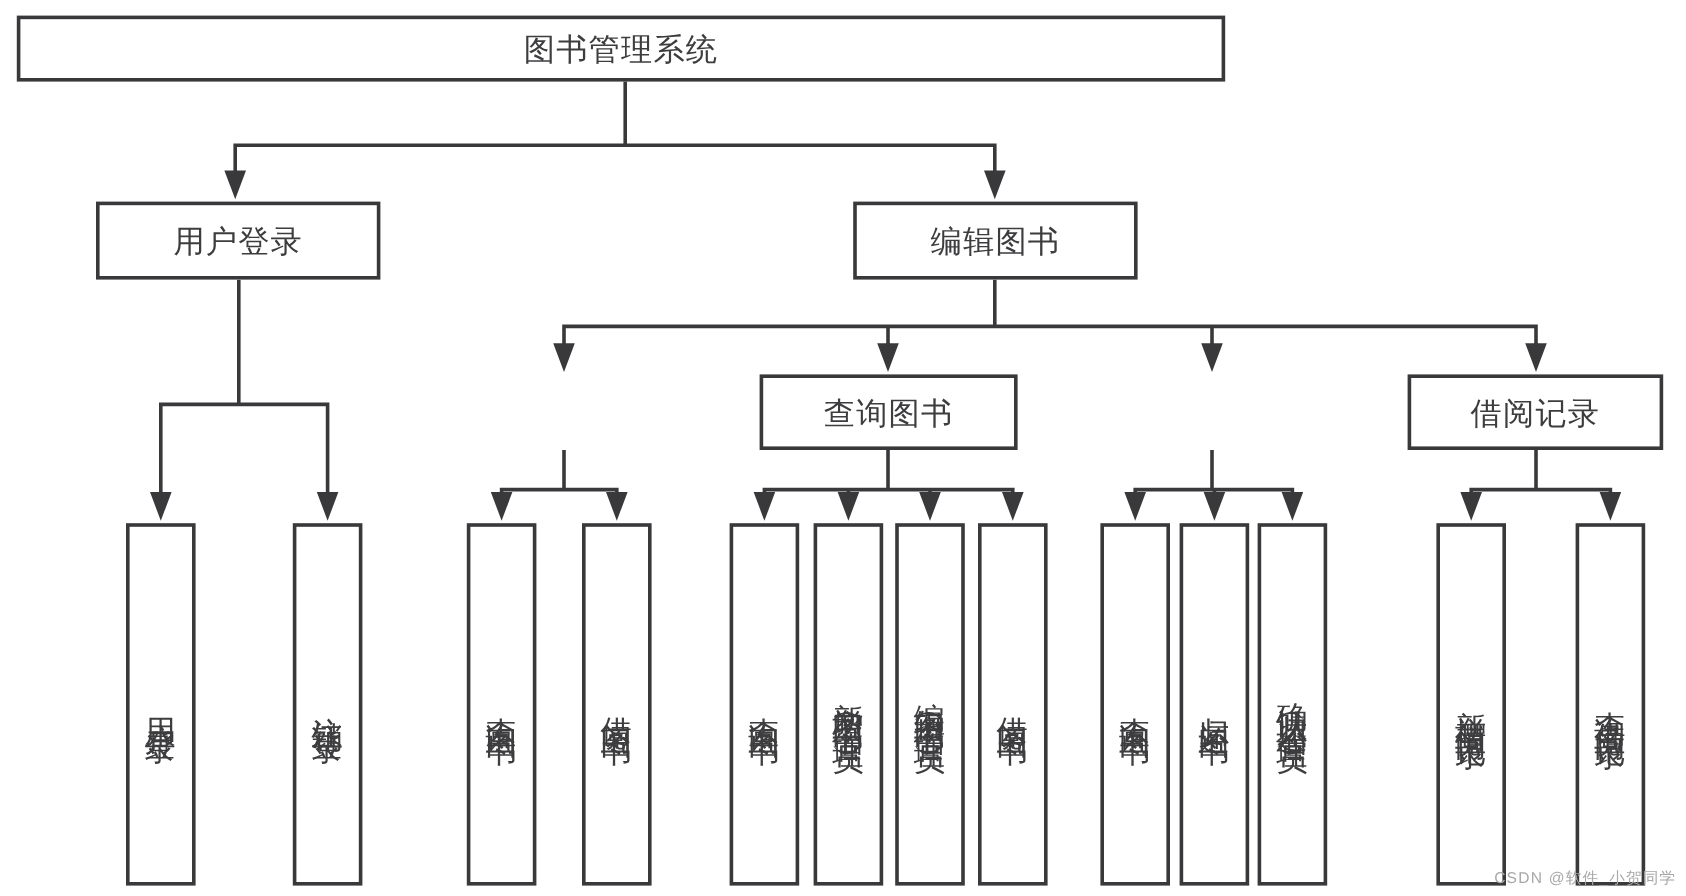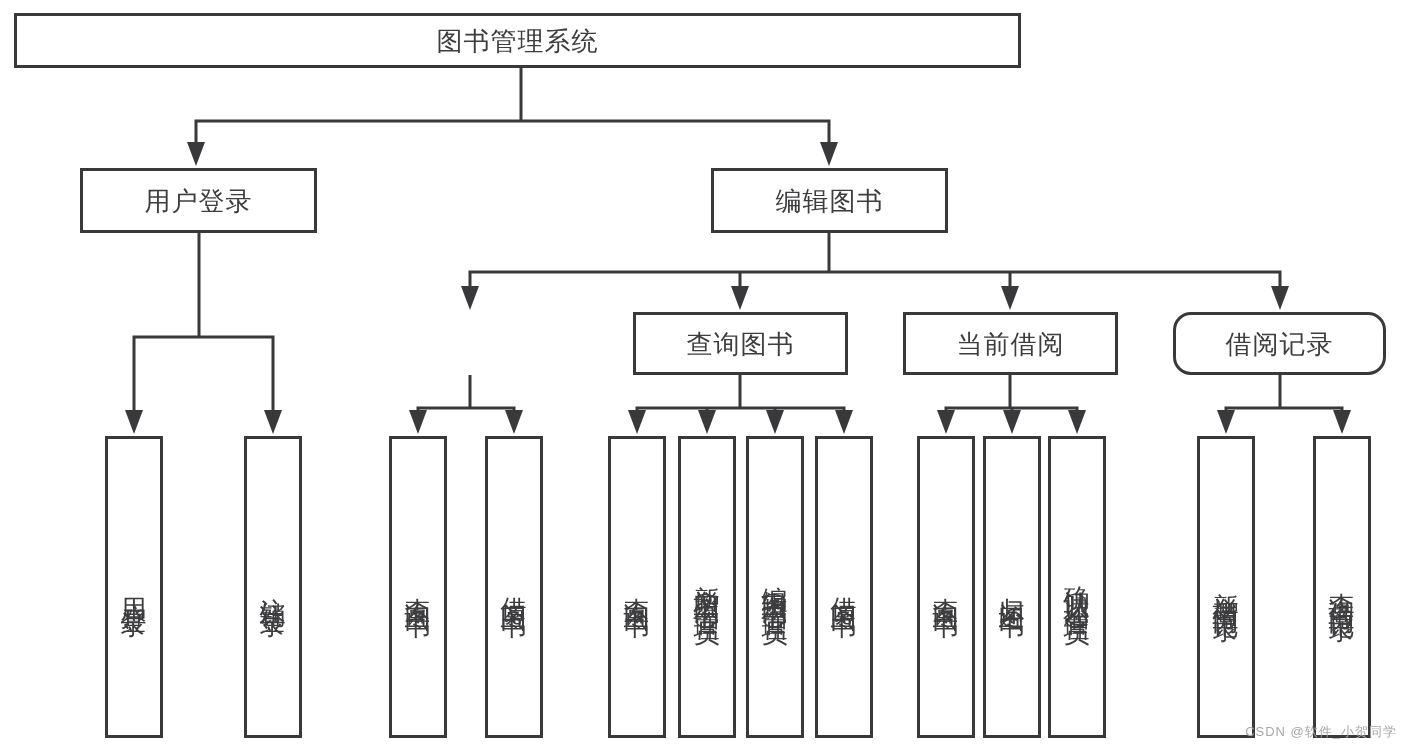--- a/index.html
+++ b/index.html
@@ -55,21 +55,21 @@
     letter-spacing: 5px;
     line-height: 1;
   }
   
   .n-root       { left:14px;  top:13px;  width:1007px; height:55px; }
   .n-login      { left:80px;  top:168px; width:237px;  height:65px; }
   .n-bookmgmt   { left:711px; top:168px; width:237px;  height:65px; }
   .n-newbook    { left:362px; top:312px; width:216px;  height:63px; }
   .n-borrow     { left:633px; top:312px; width:215px;  height:63px; }
   .n-current    { left:903px; top:312px; width:215px;  height:63px; }
-  .n-records    { left:1173px;top:312px; width:213px;  height:63px;border-radius:18px; }
+  .n-records    { left:1173px;top:312px; width:213px;  height:63px; }
   .leaf { top:436px; width:58px; height:302px; }
   .lf-1  { left:105px; }
   .lf-2  { left:244px; }
   .lf-3  { left:389px; }
   .lf-4  { left:485px; }
   .lf-5  { left:608px; }
   .lf-6  { left:678px; }
   .lf-7  { left:746px; }
   .lf-8  { left:815px; }
   .lf-9  { left:917px; }
@@ -148,23 +148,20 @@
   <div class="box h-box n-login">
     <span class="label">用户登录</span>
   </div>
   <div class="box h-box n-bookmgmt">
     <span class="label">编辑图书</span>
   </div>
 
   <div class="box h-box n-borrow">
     <span class="label">查询图书</span>
   </div>
-  <div class="box h-box n-current">
-    <span class="label">当前借阅</span>
-  </div>
   <div class="box h-box n-records">
     <span class="label">借阅记录</span>
   </div>
 
   <div class="box v-box leaf lf-1">
     <span class="label">用户登录</span>
   </div>
   <div class="box v-box leaf lf-2">
     <span class="label">注销登录</span>
   </div>

